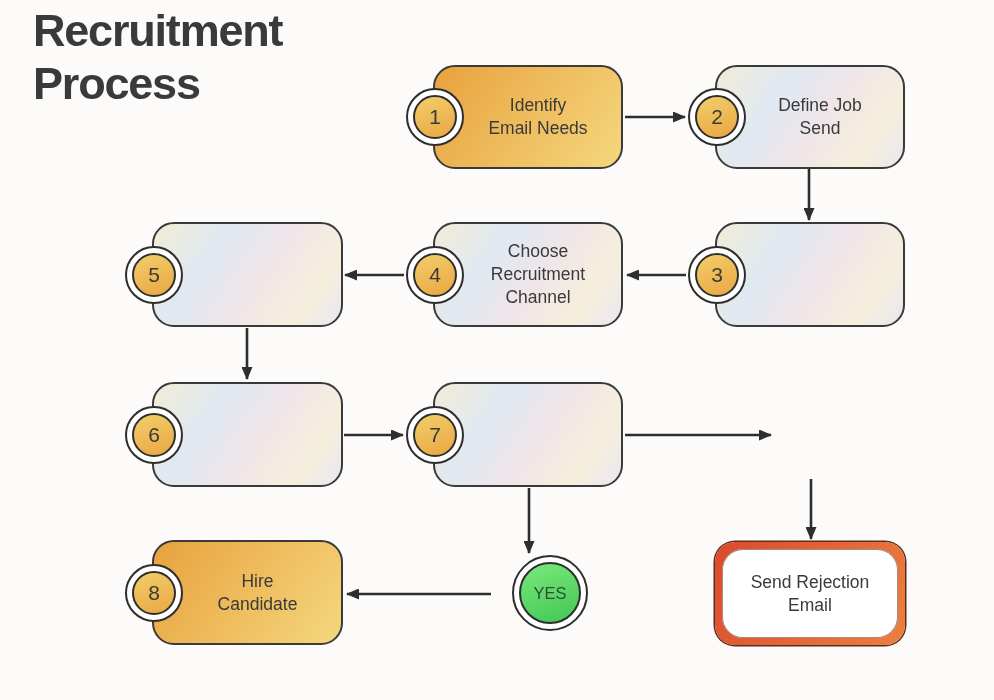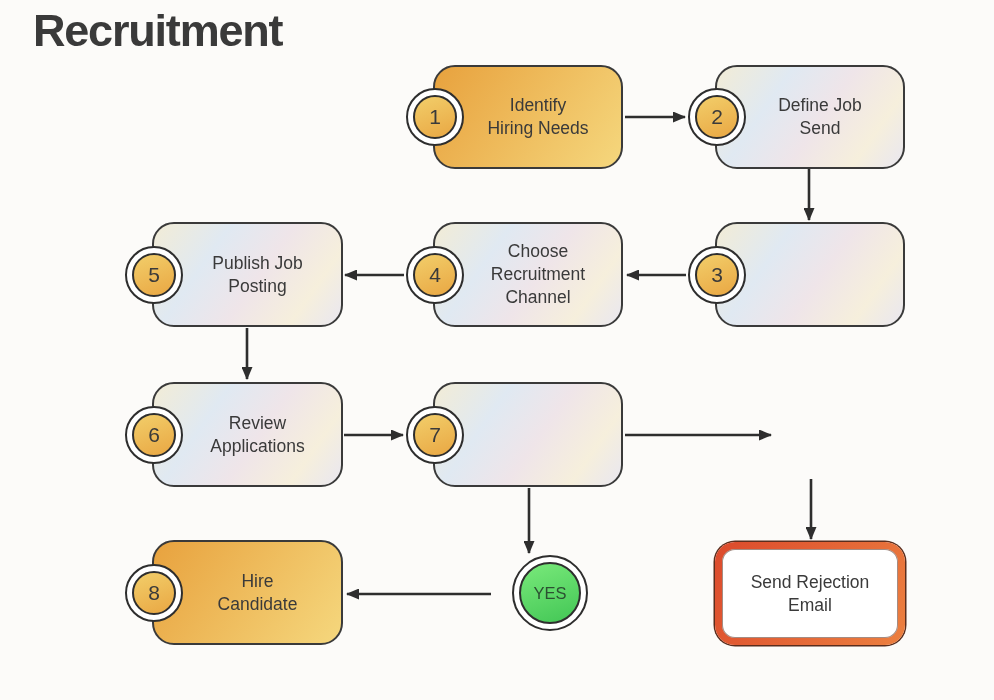--- a/index.html
+++ b/index.html
@@ -60,32 +60,33 @@
         display:flex;align-items:center;justify-content:center;font-size:16.5px;font-weight:500;}
   #no-node{left:771px;top:400px;}
   #no-node .disc{background:linear-gradient(135deg,var(--c-no-a) 0%,var(--c-no-b) 100%);color:var(--c-no-text);}
   #yes-node{left:512px;top:555px;}
   #yes-node .disc{background:linear-gradient(160deg,var(--c-yes-a) 10%,var(--c-yes-b) 95%);color:var(--c-yes-text);}
 
   .terminal{position:absolute;left:715px;top:542px;width:190px;height:103px;box-sizing:border-box;
         border-radius:20px;padding:7px;z-index:2;
         background:linear-gradient(120deg,var(--c-reject-a) 0%,var(--c-reject-b) 100%);
         box-shadow:0 0 0 1.5px #5a2d1d;}
-  .terminal .inner{width:100%;height:100%;background:#fff;border-radius:13px;box-sizing:border-box;
+  .terminal .inner{width:100%;height:100%;background:#fff;border-radius:21px;box-sizing:border-box;
         display:flex;align-items:center;justify-content:center;box-shadow:inset 0 0 0 1px rgba(90,45,29,.55);}
   .terminal .lbl{white-space:pre-line;text-align:center;font-size:17.5px;line-height:23px;
         font-weight:500;color:var(--c-text);}
 </style>
 </head>
 <body>
 
 <div class="canvas">
 
   <div class="title">
     <div>Recruitment</div>
+    <div>Process</div>
   </div>
 
   <svg class="edges" width="994" height="700" viewBox="0 0 994 700">
     <defs>
       <marker id="ah" markerUnits="userSpaceOnUse" markerWidth="13" markerHeight="11" refX="12" refY="5.5" orient="auto">
         <path d="M0,0 L13,5.5 L0,11 Z" fill="#2e2e2e"></path>
       </marker>
     </defs>
     <g stroke="#2e2e2e" stroke-width="2.6" fill="none">
       <line x1="625" y1="117" x2="685" y2="117" marker-end="url(#ah)"></line>
@@ -99,21 +100,21 @@
       <line x1="529" y1="488" x2="529" y2="553" marker-end="url(#ah)"></line>
       <line x1="491" y1="594" x2="347" y2="594" marker-end="url(#ah)"></line>
     </g>
   </svg>
 
   <div class="step orange" id="step1">
     <div class="num-badge">
       <div class="inner">1</div>
     </div>
     <div class="lbl">Identify
-Hiring Needs</div>
+Email Needs</div>
   </div>
 
   <div class="step pastel" id="step2">
     <div class="num-badge">
       <div class="inner">2</div>
     </div>
     <div class="lbl">Define Job
 Send</div>
   </div>
 
@@ -129,30 +130,26 @@
     </div>
     <div class="lbl">Choose
 Recruitment
 Channel</div>
   </div>
 
   <div class="step pastel" id="step5">
     <div class="num-badge">
       <div class="inner">5</div>
     </div>
-    <div class="lbl">Publish Job
-Posting</div>
   </div>
 
   <div class="step pastel" id="step6">
     <div class="num-badge">
       <div class="inner">6</div>
     </div>
-    <div class="lbl">Review
-Applications</div>
   </div>
 
   <div class="step pastel" id="step7">
     <div class="num-badge">
       <div class="inner">7</div>
     </div>
   </div>
 
   <div class="step orange" id="step8">
     <div class="num-badge">

